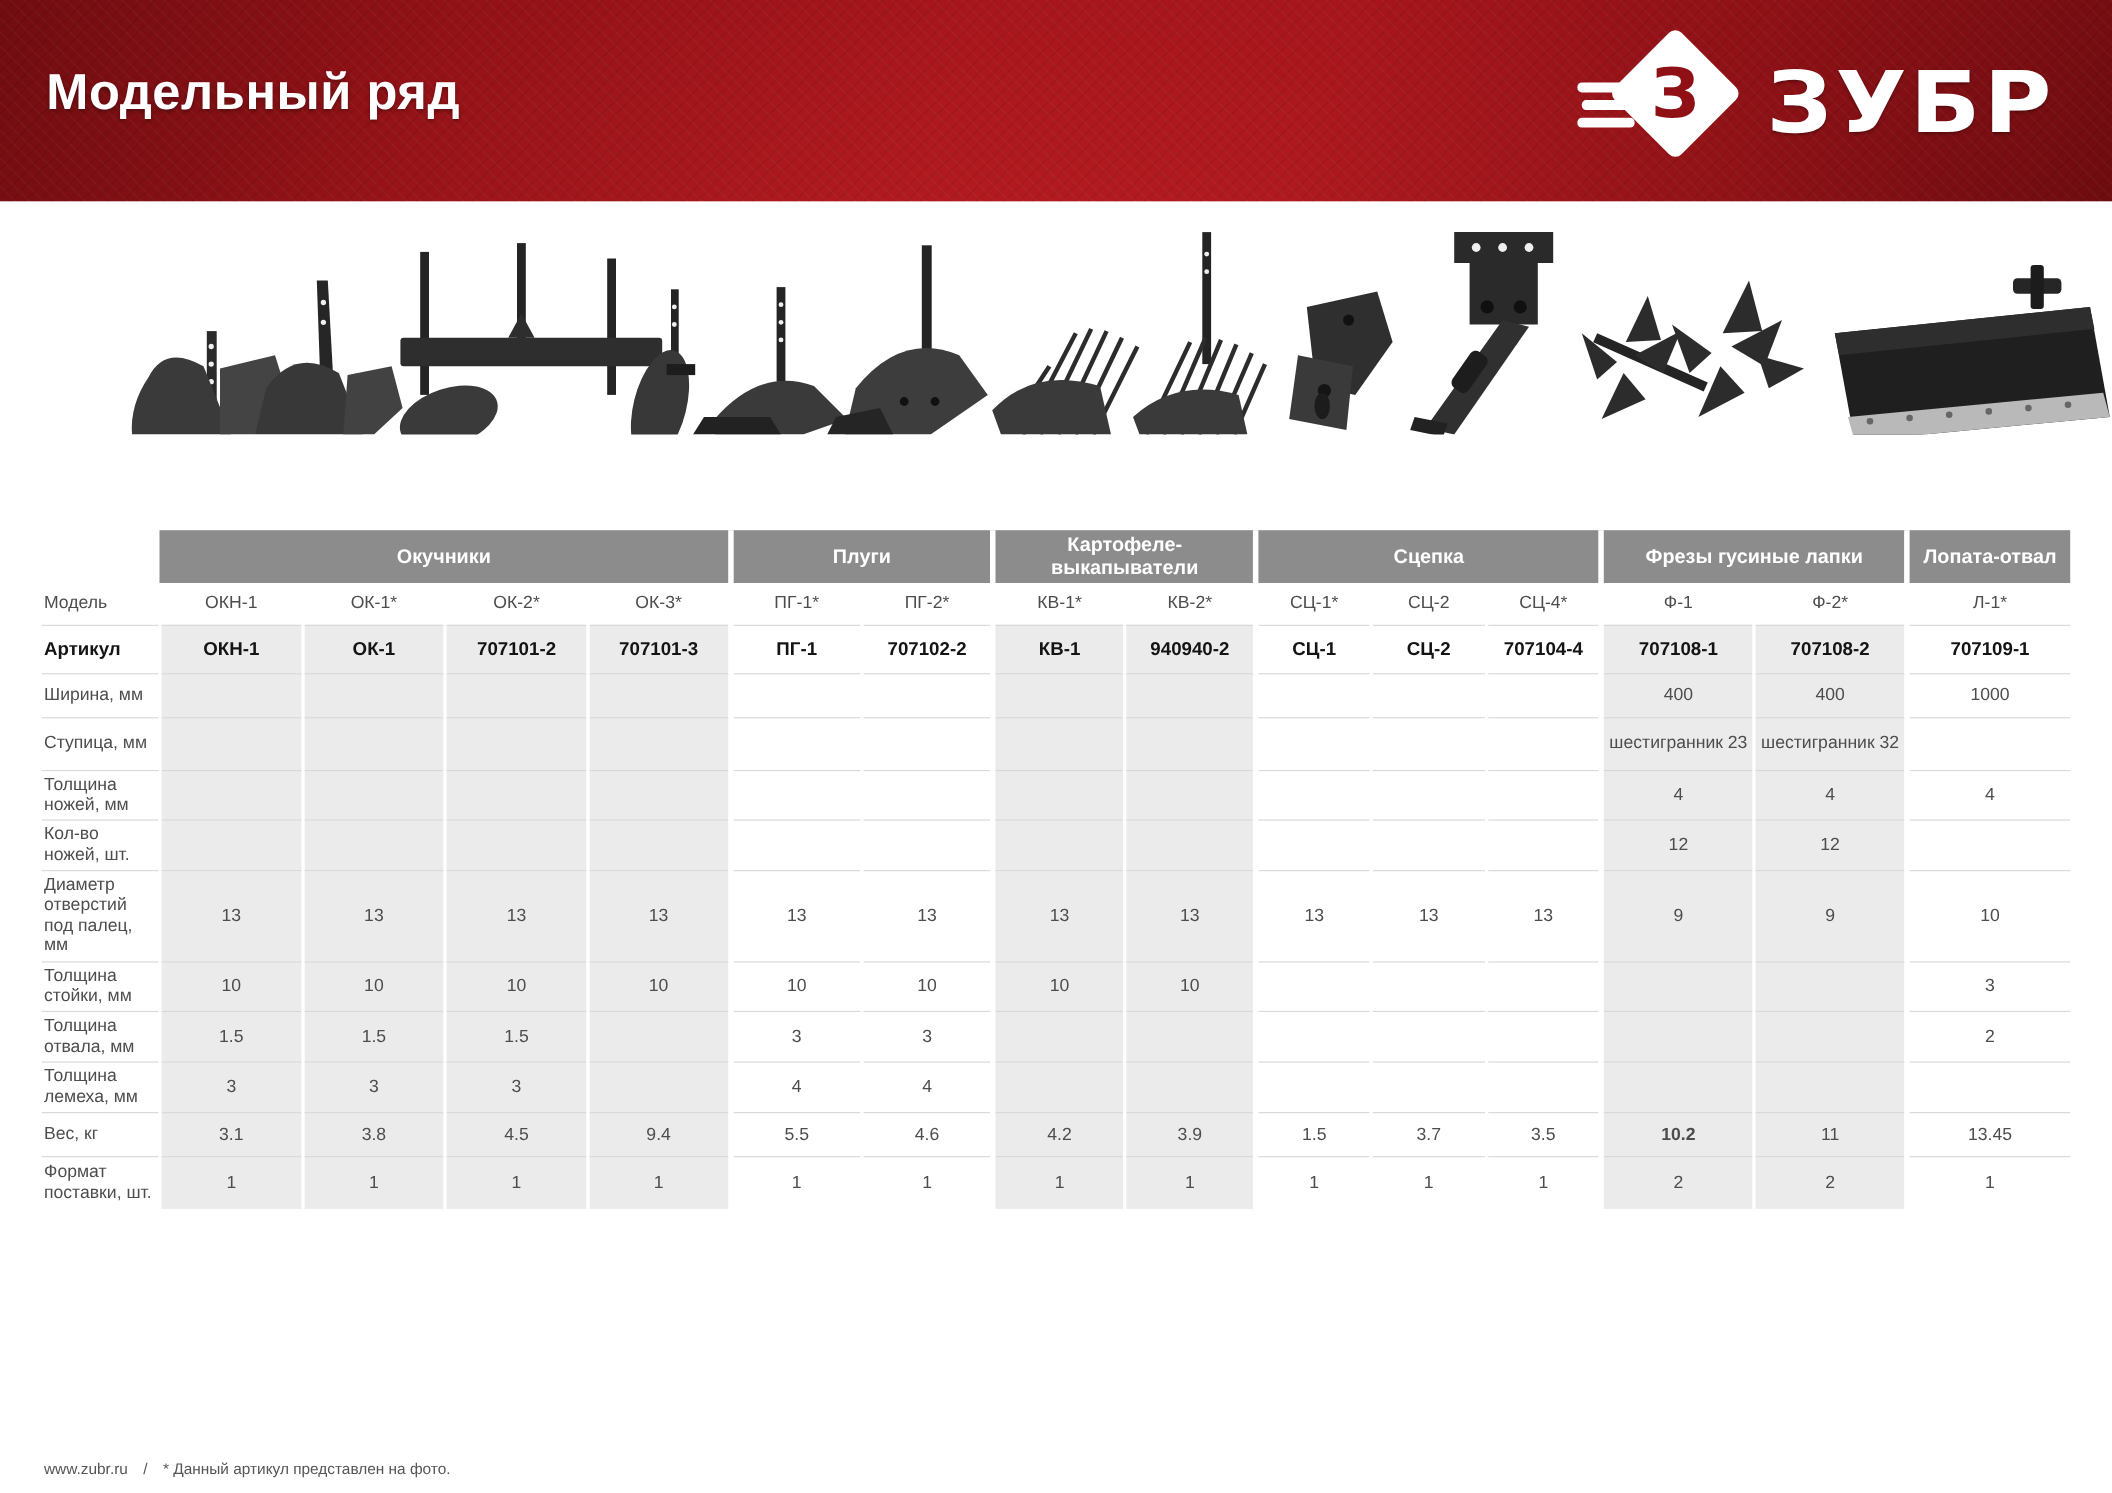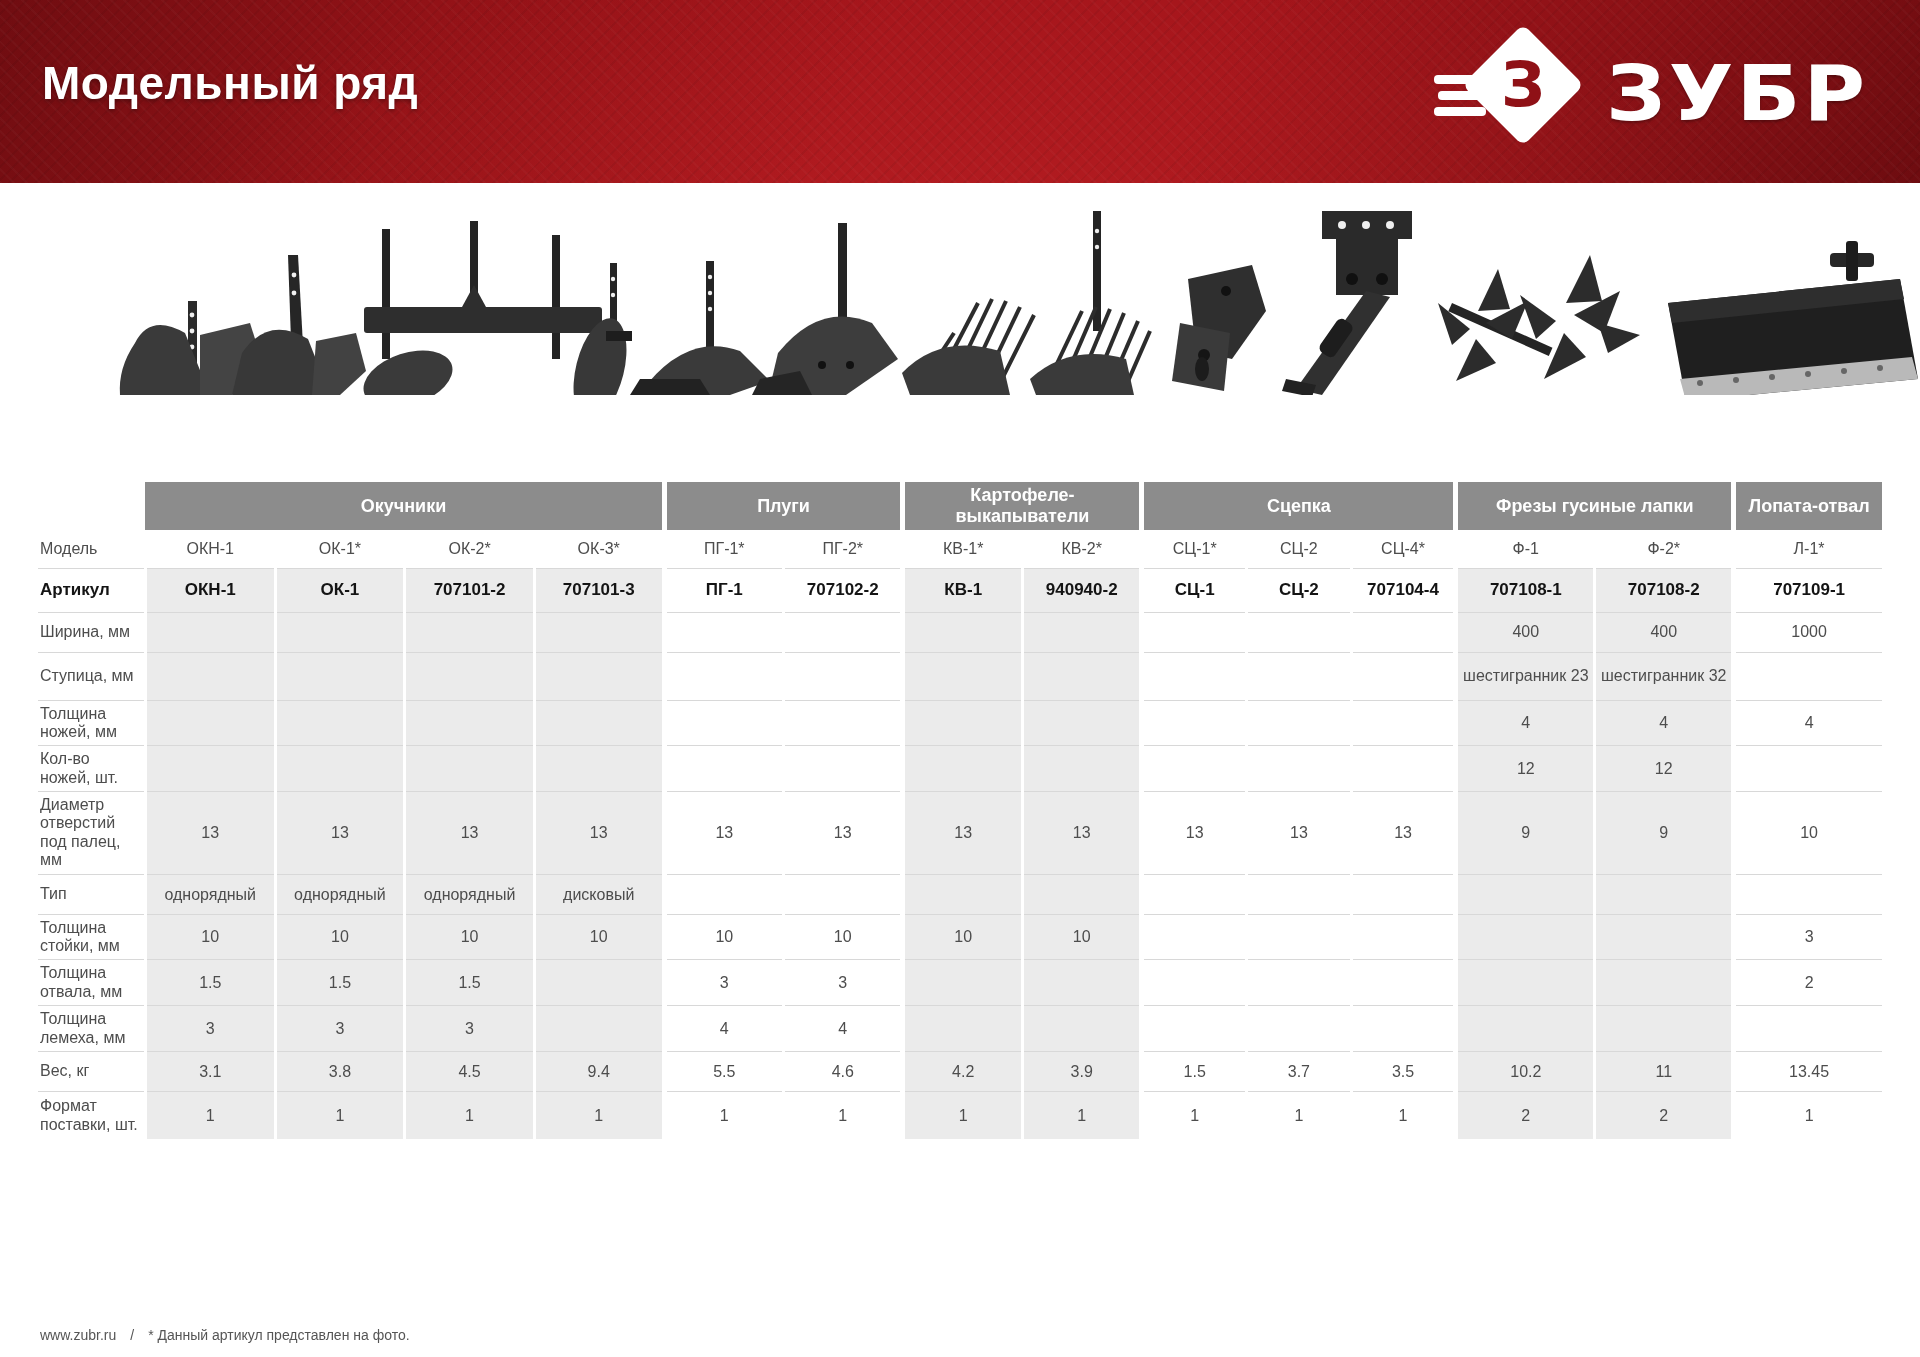--- a/index.html
+++ b/index.html
@@ -373,37 +373,20 @@
           <td class="dcell shaded" style="border-left-width: 5px;">13</td>
           <td class="dcell shaded">13</td>
           <td class="dcell plain" style="border-left-width: 5px;">13</td>
           <td class="dcell plain">13</td>
           <td class="dcell plain">13</td>
           <td class="dcell shaded" style="border-left-width: 5px;">9</td>
           <td class="dcell shaded">9</td>
           <td class="dcell plain" style="border-left-width: 5px;">10</td>
         </tr>
         <tr class="spec-row lined">
-          <td class="rlabel">Тип</td>
-          <td class="dcell shaded">однорядный</td>
-          <td class="dcell shaded">однорядный</td>
-          <td class="dcell shaded">однорядный</td>
-          <td class="dcell shaded">дисковый</td>
-          <td class="dcell plain" style="border-left-width: 5px;"></td>
-          <td class="dcell plain"></td>
-          <td class="dcell shaded" style="border-left-width: 5px;"></td>
-          <td class="dcell shaded"></td>
-          <td class="dcell plain" style="border-left-width: 5px;"></td>
-          <td class="dcell plain"></td>
-          <td class="dcell plain"></td>
-          <td class="dcell shaded" style="border-left-width: 5px;"></td>
-          <td class="dcell shaded"></td>
-          <td class="dcell plain" style="border-left-width: 5px;"></td>
-        </tr>
-        <tr class="spec-row lined">
           <td class="rlabel">Толщина стойки, мм</td>
           <td class="dcell shaded">10</td>
           <td class="dcell shaded">10</td>
           <td class="dcell shaded">10</td>
           <td class="dcell shaded">10</td>
           <td class="dcell plain" style="border-left-width: 5px;">10</td>
           <td class="dcell plain">10</td>
           <td class="dcell shaded" style="border-left-width: 5px;">10</td>
           <td class="dcell shaded">10</td>
           <td class="dcell plain" style="border-left-width: 5px;"></td>
@@ -453,21 +436,21 @@
           <td class="dcell shaded">3.8</td>
           <td class="dcell shaded">4.5</td>
           <td class="dcell shaded">9.4</td>
           <td class="dcell plain" style="border-left-width: 5px;">5.5</td>
           <td class="dcell plain">4.6</td>
           <td class="dcell shaded" style="border-left-width: 5px;">4.2</td>
           <td class="dcell shaded">3.9</td>
           <td class="dcell plain" style="border-left-width: 5px;">1.5</td>
           <td class="dcell plain">3.7</td>
           <td class="dcell plain">3.5</td>
-          <td class="dcell shaded" style="border-left-width: 5px;">10.2</td>
+          <td class="dcell shaded" style="border-left-width: 5px; font-weight: bold;">10.2</td>
           <td class="dcell shaded">11</td>
           <td class="dcell plain" style="border-left-width: 5px;">13.45</td>
         </tr>
         <tr class="spec-row tall lined">
           <td class="rlabel">Формат поставки, шт.</td>
           <td class="dcell shaded">1</td>
           <td class="dcell shaded">1</td>
           <td class="dcell shaded">1</td>
           <td class="dcell shaded">1</td>
           <td class="dcell plain" style="border-left-width: 5px;">1</td>

